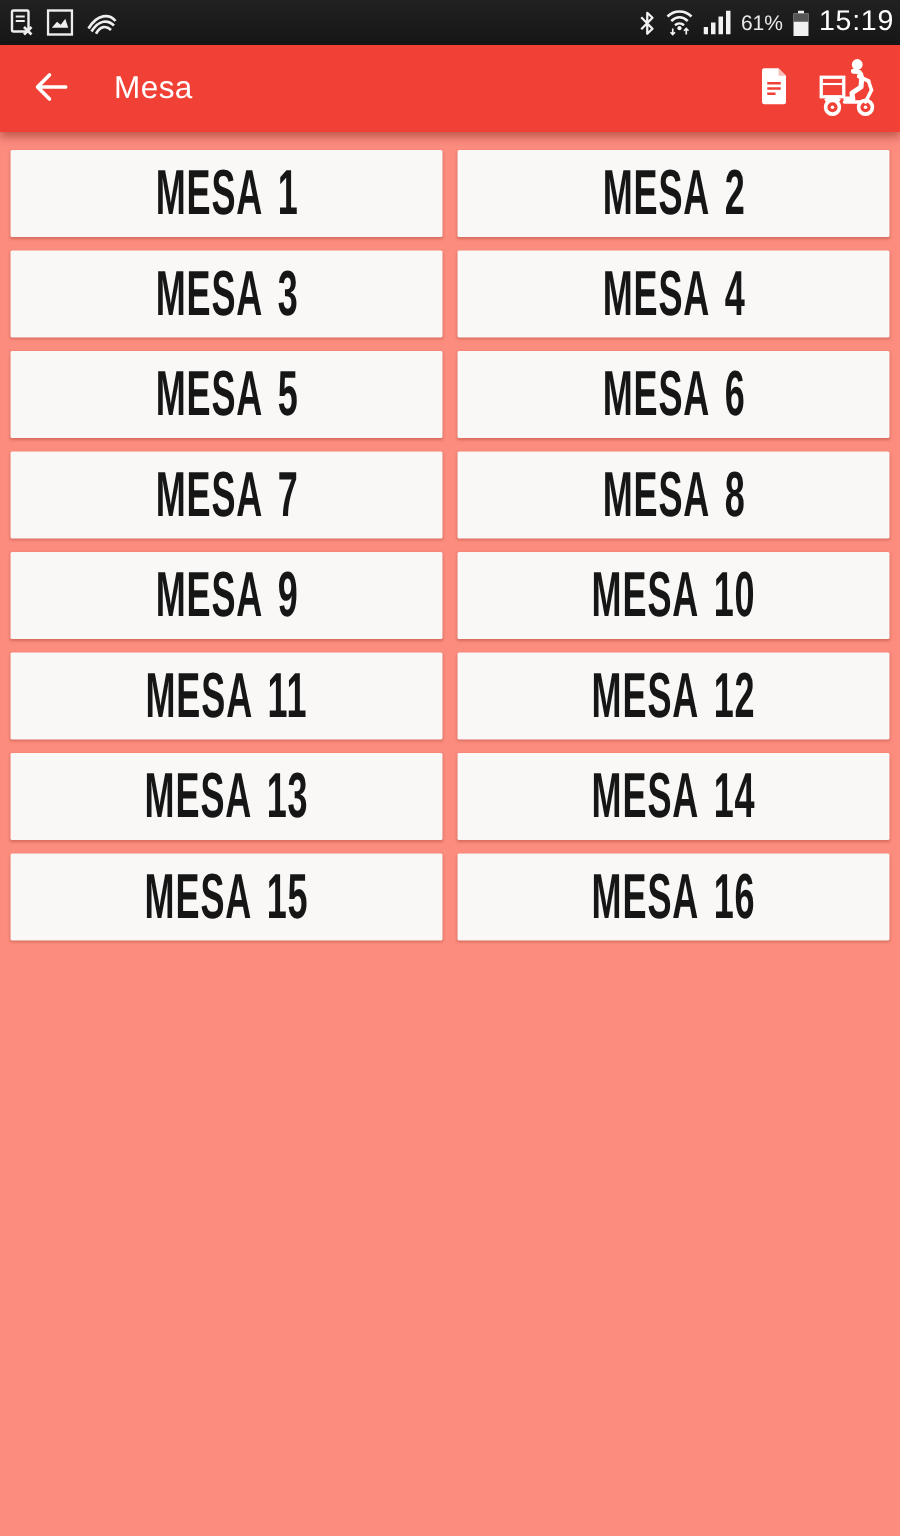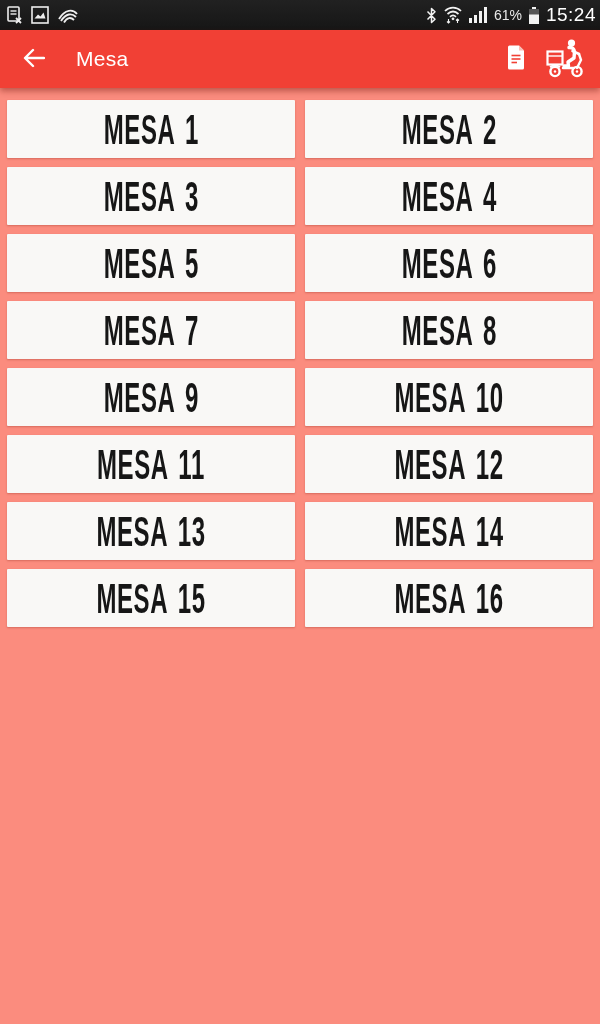--- a/index.html
+++ b/index.html
@@ -149,21 +149,21 @@
         </svg>
       </span>
       <span class="status-text">61%</span>
       <span class="status-icon">
         <svg width="12" height="17" viewBox="0 0 12 17">
           <rect x="4" y="0" width="4" height="2" fill="#f2f2f2"></rect>
           <rect x="1" y="2" width="10" height="15" fill="#f2f2f2"></rect>
           <rect x="1" y="2" width="10" height="5.5" fill="#555555"></rect>
         </svg>
       </span>
-      <span class="status-time">15:24</span>
+      <span class="status-time">15:19</span>
     </div>
   </div>
 
   <div class="app-bar">
     <button class="back-btn">
       <span>
         <svg width="22" height="20" viewBox="0 0 22 20">
           <path d="M10 2 L2 10 L10 18 M2.5 10 L21 10" fill="none" stroke="#ffffff" stroke-width="2.4" stroke-linecap="round" stroke-linejoin="round"></path>
         </svg>
       </span>

